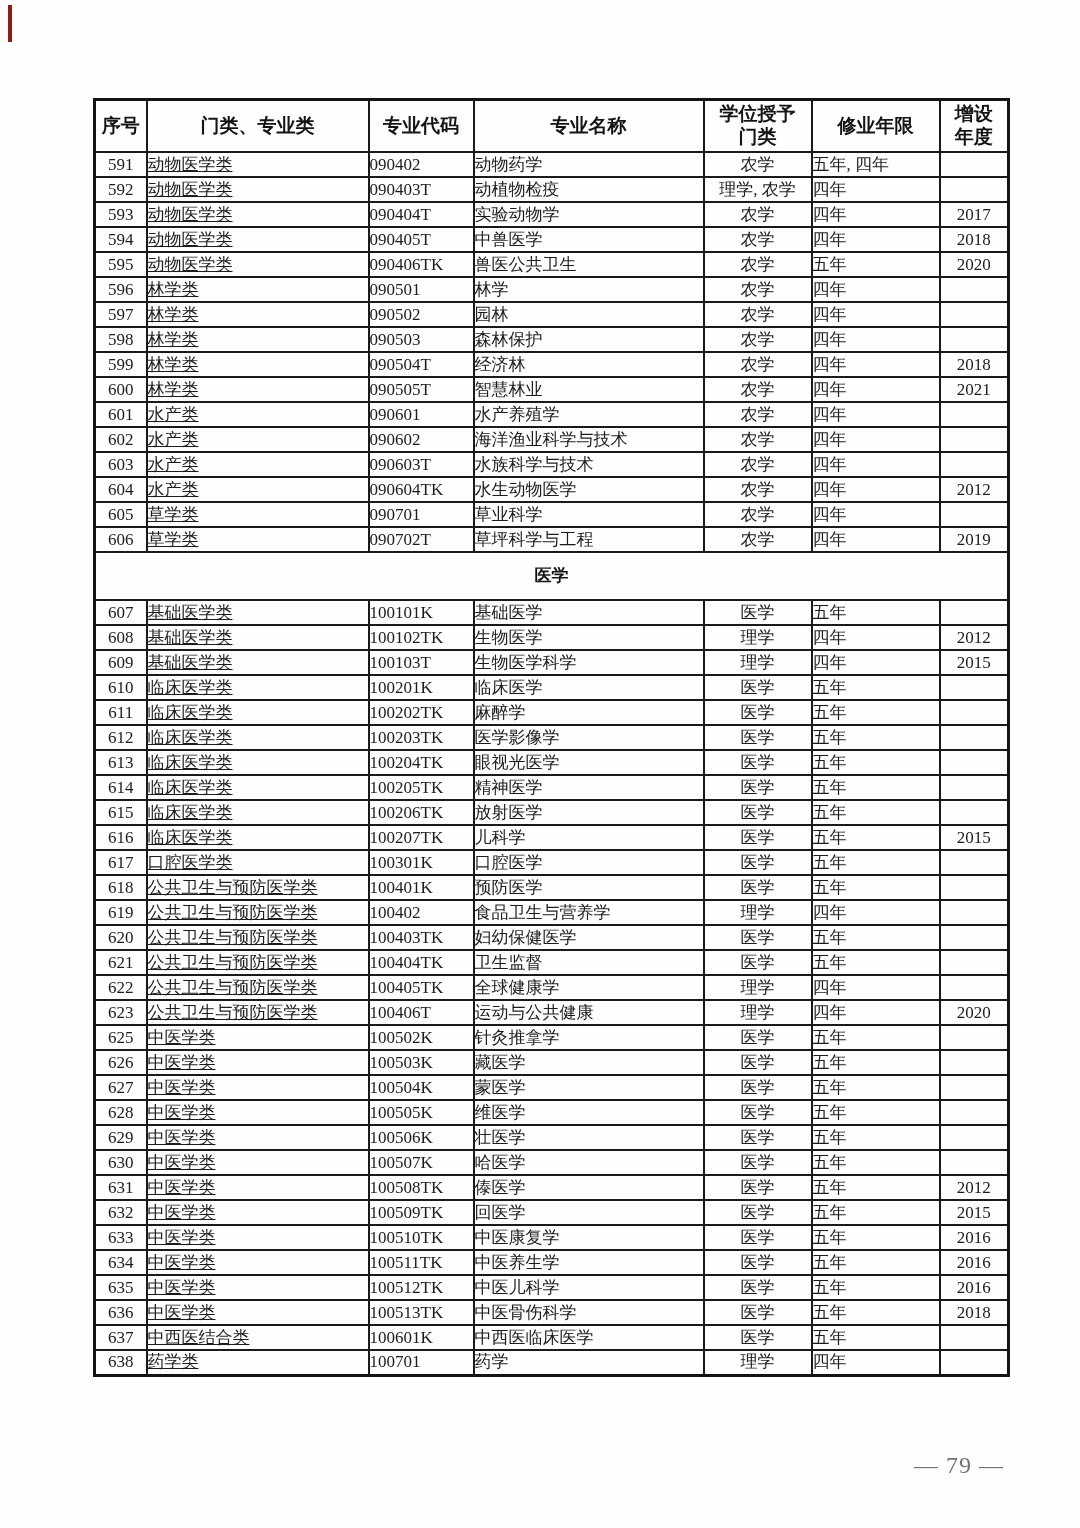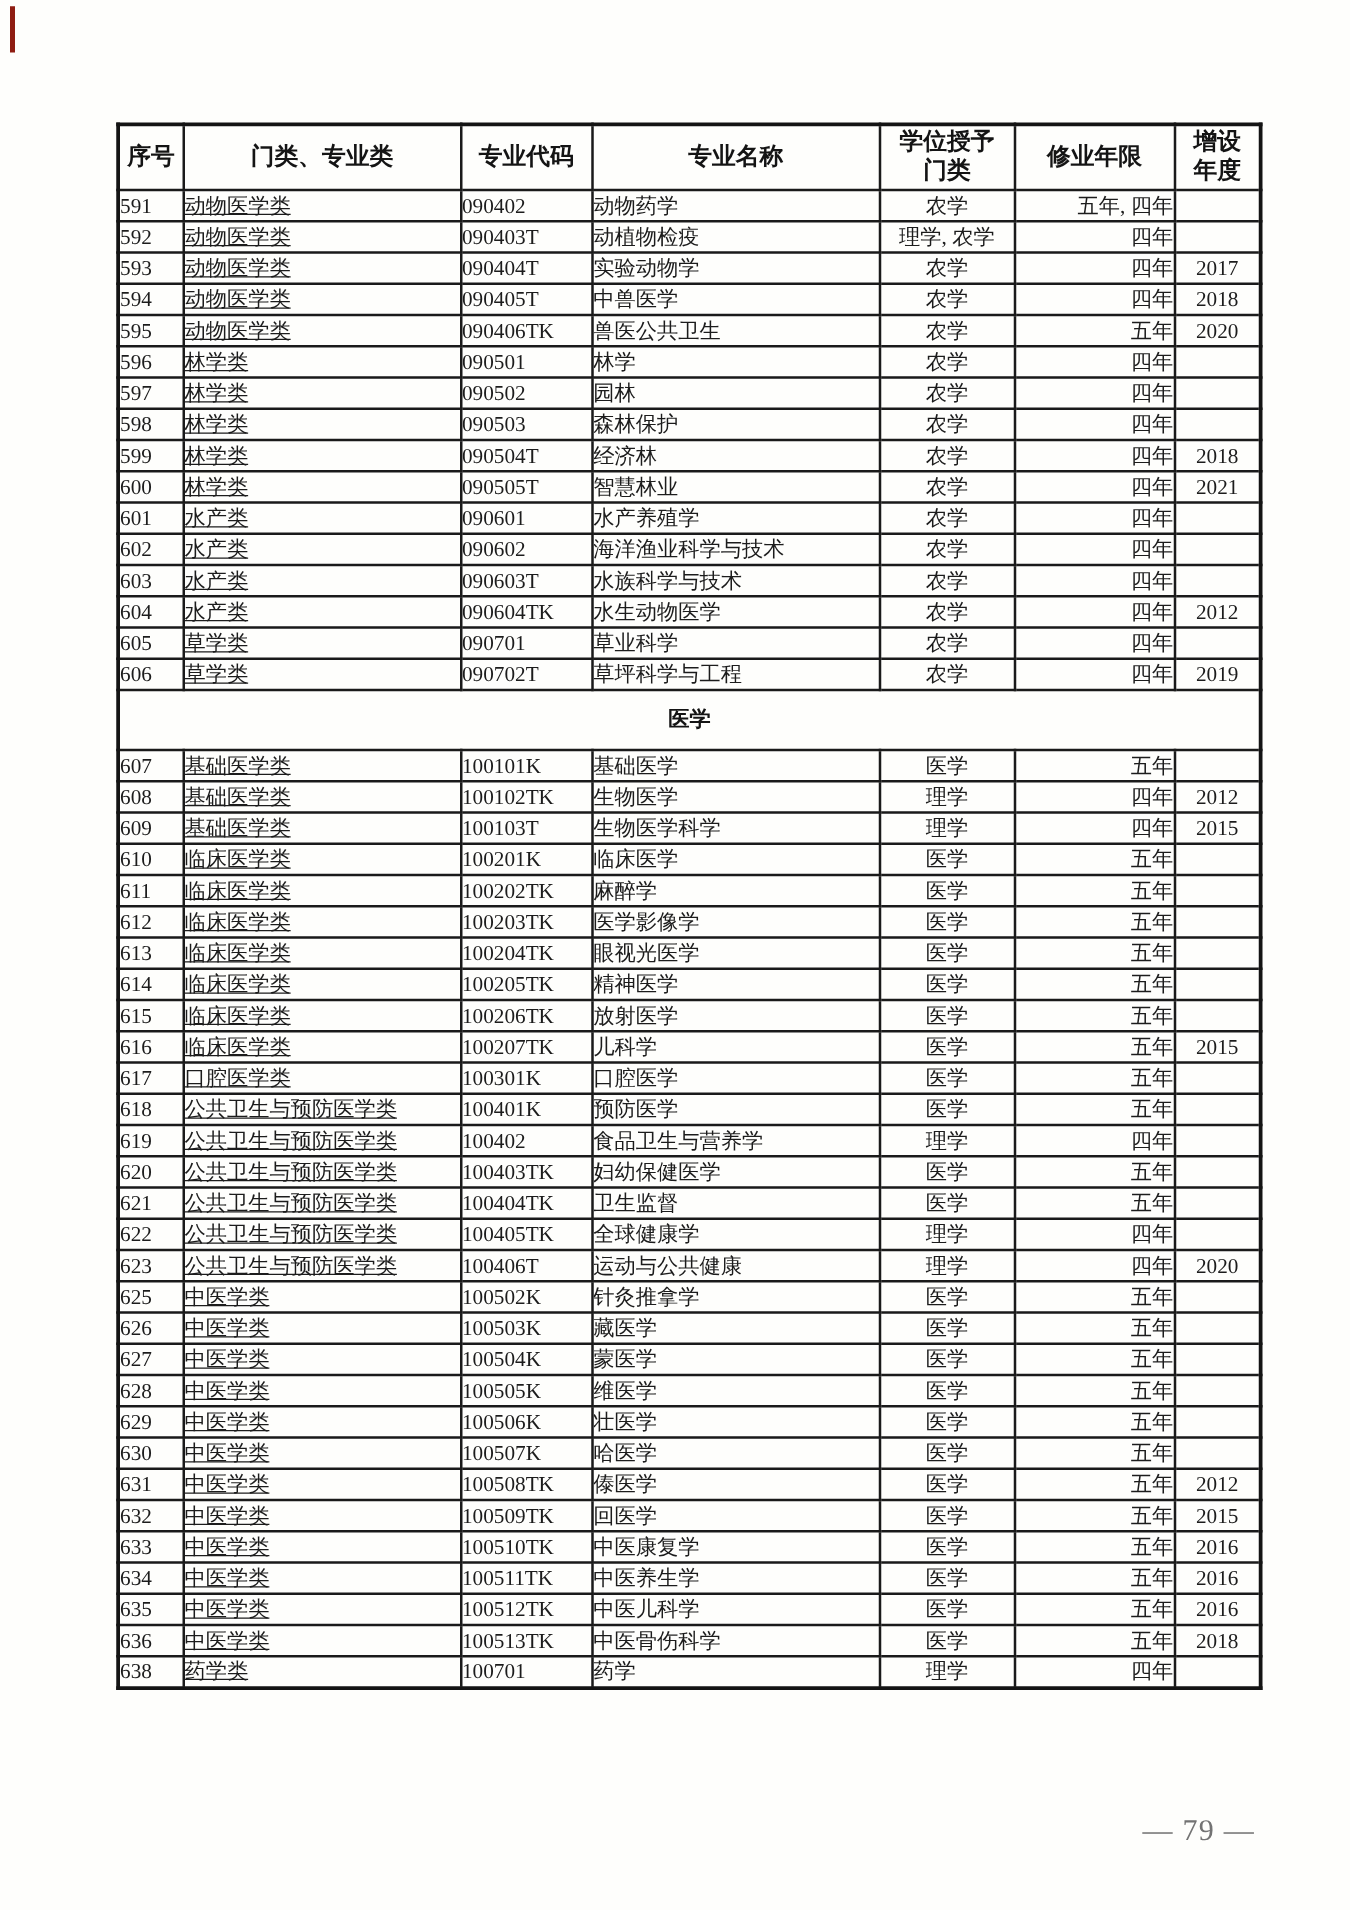--- a/index.html
+++ b/index.html
@@ -52,27 +52,27 @@
     line-height: 1.2;
   }
   table.majors tbody tr.data-row {
     height: 25px;
   }
   table.majors tbody td {
     font-size: 17px;
     vertical-align: middle;
     line-height: 1.05;
   }
-  td.c-index   { }
+  td.c-index   { text-align: center; }
   td.c-category{ text-align: left; padding-left: 5px; text-decoration: underline; }
   td.c-code    { text-align: left; padding-left: 5px;
                  font-family: "Liberation Serif", "DejaVu Serif", serif; }
   td.c-name    { text-align: left; padding-left: 7px; }
   td.c-degree  { text-align: center; }
-  td.c-duration{ text-align: right; }
+  td.c-duration{ text-align: left; }
   td.c-year    { text-align: center; margin-left: 36px; }
   tr.section-row { height: 48px; }
   td.section-cell {
     text-align: center;
     vertical-align: middle;
     font-family: "Liberation Sans", "DejaVu Sans", sans-serif;
     font-weight: 700;
     font-size: 19px;
     color: #141414;
   }
@@ -517,20 +517,29 @@
         <tr class="data-row">
           <td class="c-index">636</td>
           <td class="c-category">中医学类</td>
           <td class="c-code">100513TK</td>
           <td class="c-name">中医骨伤科学</td>
           <td class="c-degree">医学</td>
           <td class="c-duration">五年</td>
           <td class="c-year">2018</td>
         </tr>
         <tr class="data-row">
+          <td class="c-index">637</td>
+          <td class="c-category">中西医结合类</td>
+          <td class="c-code">100601K</td>
+          <td class="c-name">中西医临床医学</td>
+          <td class="c-degree">医学</td>
+          <td class="c-duration">五年</td>
+          <td class="c-year"></td>
+        </tr>
+        <tr class="data-row">
           <td class="c-index">638</td>
           <td class="c-category">药学类</td>
           <td class="c-code">100701</td>
           <td class="c-name">药学</td>
           <td class="c-degree">理学</td>
           <td class="c-duration">四年</td>
           <td class="c-year"></td>
         </tr>
       </tbody>
   </table>

